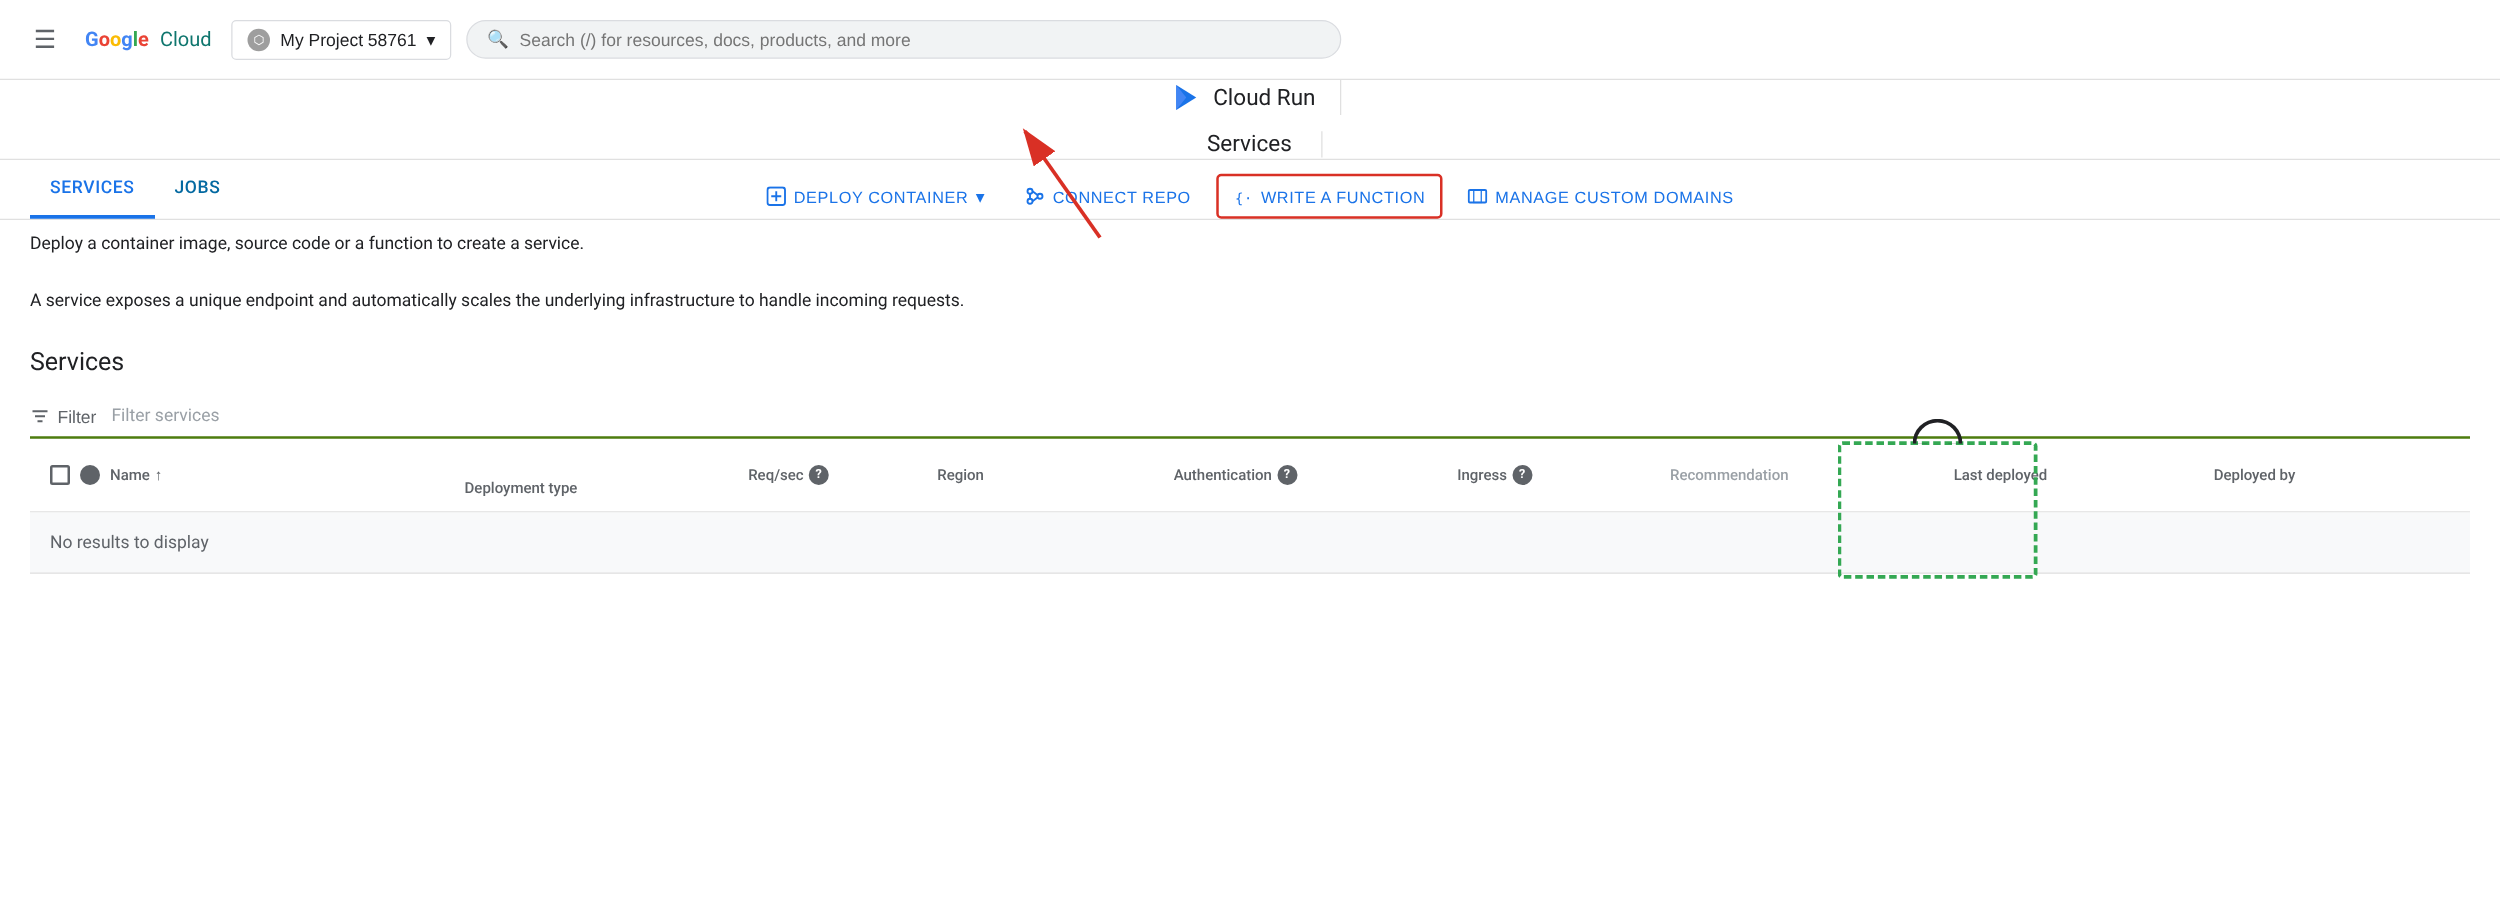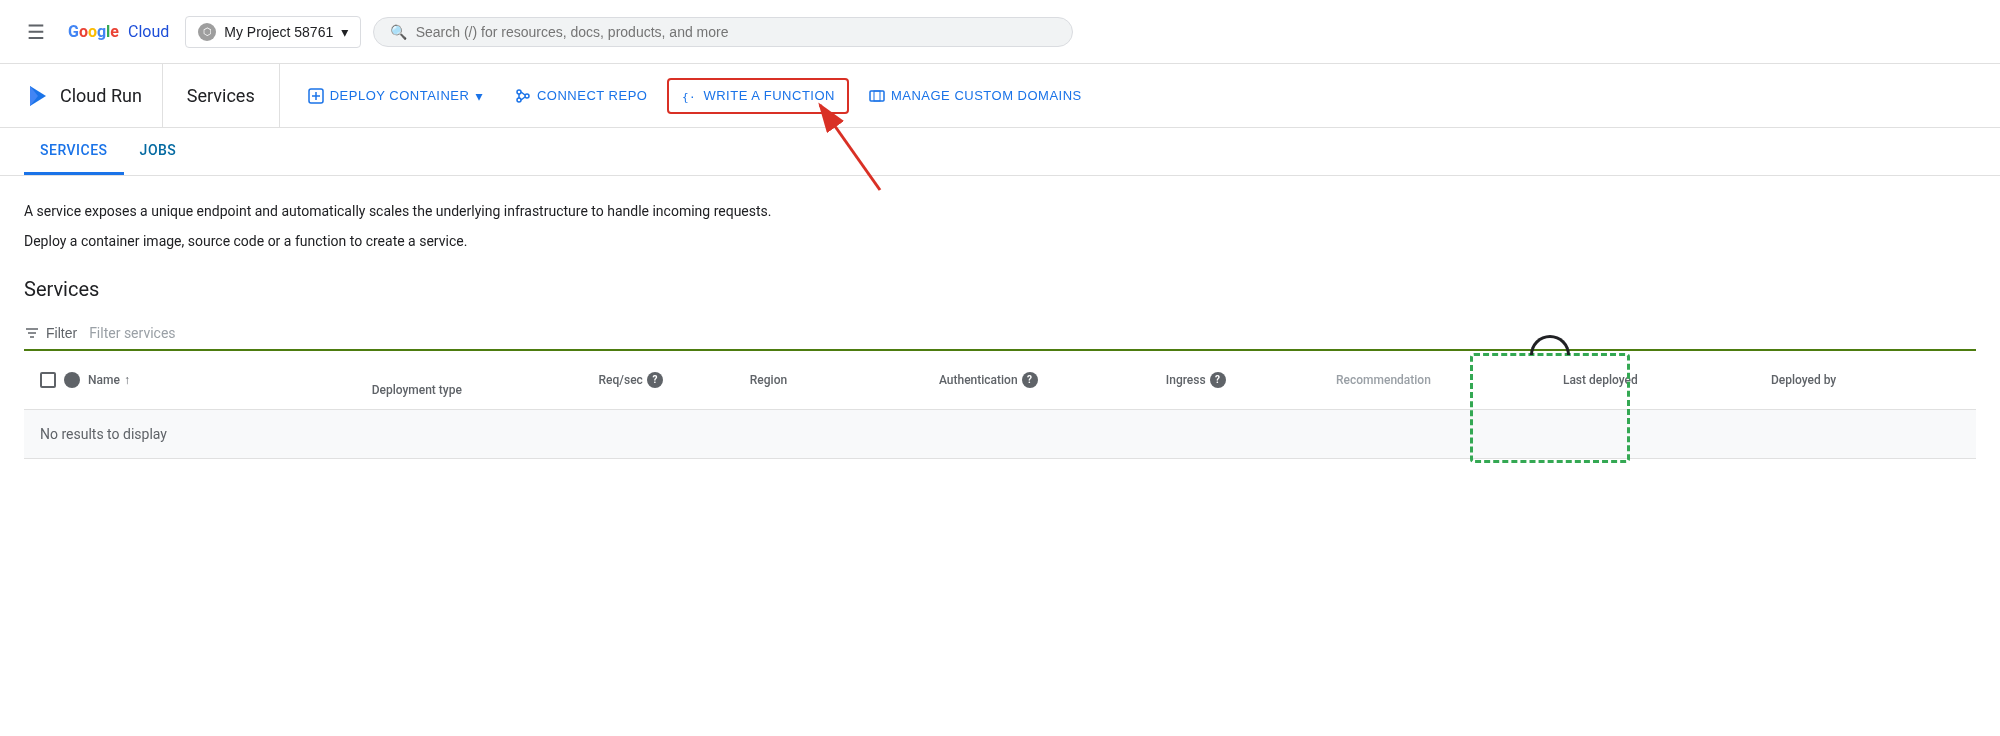--- a/index.html
+++ b/index.html
@@ -25,21 +25,21 @@
     .google-cloud-logo {
       display: flex; align-items: center; gap: 6px;
       font-size: 16px; color: #202124; text-decoration: none; margin-right: 4px;
     }
     .google-cloud-logo .logo-g { color: #4285F4; font-weight: 700; }
     .google-cloud-logo .logo-o1 { color: #EA4335; font-weight: 700; }
     .google-cloud-logo .logo-o2 { color: #FBBC04; font-weight: 700; }
     .google-cloud-logo .logo-g2 { color: #4285F4; font-weight: 700; }
     .google-cloud-logo .logo-l { color: #34A853; font-weight: 700; }
     .google-cloud-logo .logo-e { color: #EA4335; font-weight: 700; }
-    .google-cloud-logo .logo-cloud { color: #1d4ed8; font-weight: 400; margin-left: 3px; }
+    .google-cloud-logo .logo-cloud { color: #0f766e; font-weight: 400; margin-left: 3px; }
 
     .project-selector {
       display: flex; align-items: center; gap: 8px;
       border: 1px solid #dadce0; border-radius: 4px;
       padding: 6px 12px; cursor: pointer; color: #202124;
       font-size: 14px; background: none;
     }
     .project-selector .project-icon {
       width: 18px; height: 18px; border-radius: 50%;
       background: #9e9e9e; display: flex; align-items: center; justify-content: center;
@@ -61,21 +61,22 @@
     }
 
     
     .product-nav {
       display: flex;
       align-items: center;
       height: 64px;
       padding: 0 16px;
       border-bottom: 1px solid #e0e0e0;
       background: #fff;
-      gap: 0;
+      gap: 13px;
+      flex-direction: column;
     }
     .product-logo {
       display: flex; align-items: center; gap: 8px;
       padding: 0 20px 0 8px;
       border-right: 1px solid #e0e0e0;
       height: 100%;
     }
     .product-logo-arrow {
       width: 28px; height: 28px;
       display: flex; align-items: center; justify-content: center;
@@ -293,22 +294,22 @@
       </button>
     </div>
   </div>
 
   <div class="tabs-row">
     <div class="tab active">SERVICES</div>
     <div class="tab">JOBS</div>
   </div>
 
   <div class="page-content">
+    <p class="description" style="margin-top:-16px">Deploy a container image, source code or a function to create a service.</p>
     <p class="description">A service exposes a unique endpoint and automatically scales the underlying infrastructure to handle incoming requests.</p>
-    <p class="description" style="margin-top:-16px">Deploy a container image, source code or a function to create a service.</p>
 
     <h2 class="section-title">Services</h2>
 
     <div class="filter-row">
       <button class="filter-icon-btn">
         <svg width="16" height="16" viewBox="0 0 16 16">
           <line x1="2" y1="4" x2="14" y2="4" stroke="#5f6368" stroke-width="1.5"></line>
           <line x1="4" y1="8" x2="12" y2="8" stroke="#5f6368" stroke-width="1.5"></line>
           <line x1="6" y1="12" x2="10" y2="12" stroke="#5f6368" stroke-width="1.5"></line>
         </svg>

